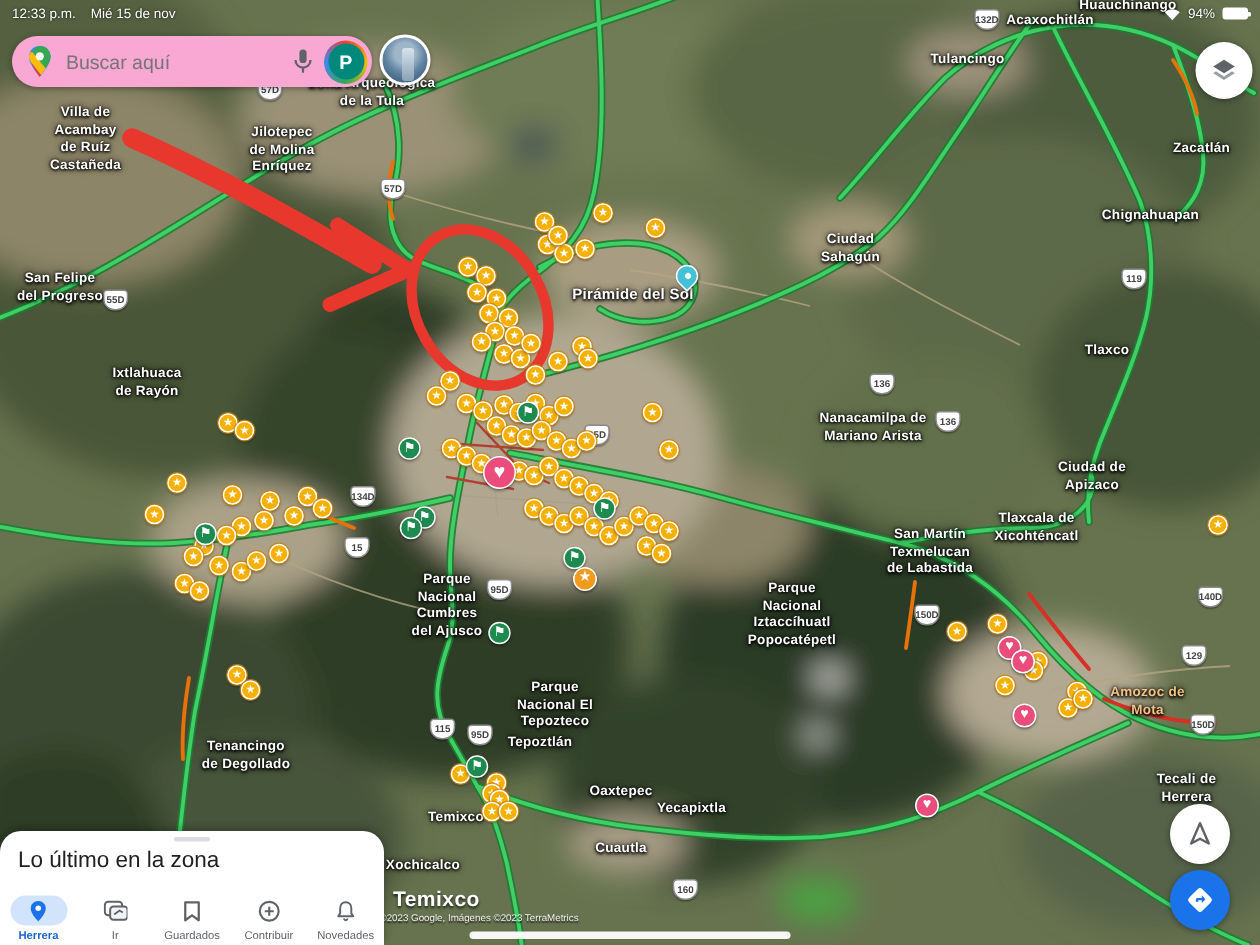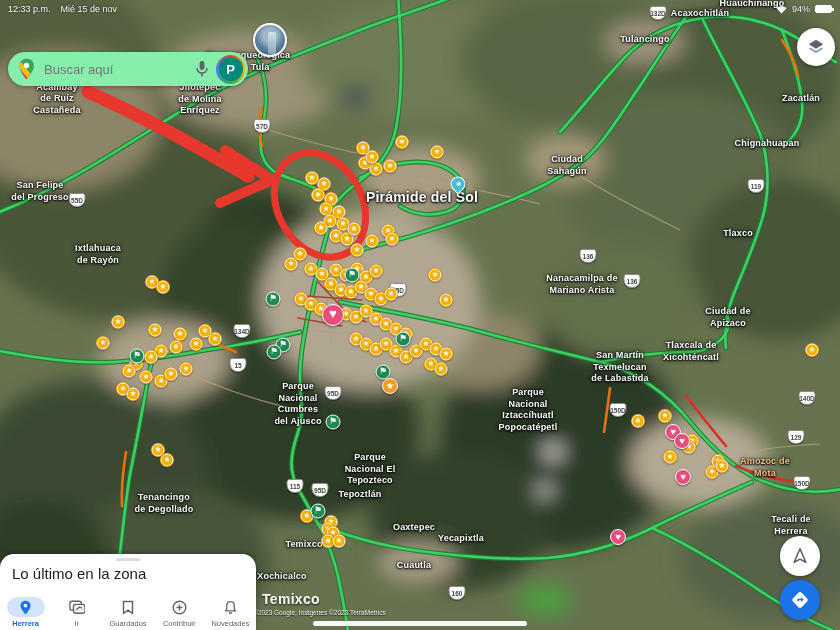--- a/index.html
+++ b/index.html
@@ -9,21 +9,21 @@
   svg{display:block;}
 
   
   .statusbar{position:absolute;top:0;left:0;right:0;height:16px;z-index:30;display:flex;justify-content:space-between;align-items:center;padding:2px 8px 0;color:#fff;font-size:9px;text-shadow:0 0 2px rgba(0,0,0,.9);}
   .statusbar .left{display:flex;gap:10px;}
   .statusbar .right{display:flex;align-items:center;gap:5px;}
   .batt{width:17px;height:8px;border:1px solid #fff;border-radius:2px;position:relative;background:#fff;}
   .batt::after{content:"";position:absolute;right:-3px;top:2px;width:2px;height:3px;background:#fff;border-radius:0 1px 1px 0;}
 
   
-  .searchbar{position:absolute;left:8px;top:24px;width:240px;height:34px;background:#86efac;border-radius:20px;box-shadow:0 1px 4px rgba(0,0,0,.35);display:flex;align-items:center;padding:0 3px 0 10px;gap:7px;z-index:30;margin-top:28px;}
+  .searchbar{position:absolute;left:8px;top:24px;width:240px;height:34px;background:#f9a8d4;border-radius:20px;box-shadow:0 1px 4px rgba(0,0,0,.35);display:flex;align-items:center;padding:0 3px 0 10px;gap:7px;z-index:30;}
   .searchbar input{flex:1;border:none;outline:none;font-size:13px;color:#5f6368;background:transparent;min-width:0;}
   .avatar-ring{width:29px;height:29px;border-radius:50%;background:conic-gradient(#ea4335,#fbbc04,#34a853,#4285f4,#ea4335);display:flex;align-items:center;justify-content:center;flex:none;}
   .avatar-p{width:24px;height:24px;border-radius:50%;background:#00897b;color:#fff;font-size:13px;font-weight:bold;display:flex;align-items:center;justify-content:center;}
   .avatar2{position:absolute;left:253px;top:23px;width:34px;height:34px;border-radius:50%;border:2px solid #fff;z-index:30;box-shadow:0 1px 3px rgba(0,0,0,.4);background:radial-gradient(circle at 50% 35%,#9fb6c9 0 28%,#5e82a0 55%,#2f4f6e 100%);overflow:hidden;}
   .avatar2::after{content:"";position:absolute;left:13px;top:7px;width:8px;height:22px;background:linear-gradient(#d8e2ea,#8aa3b8);border-radius:2px;}
 
   .round-btn{position:absolute;border-radius:50%;background:#fff;box-shadow:0 1px 4px rgba(0,0,0,.4);display:flex;align-items:center;justify-content:center;z-index:30;}
   .layers-btn{left:797px;top:28px;width:38px;height:38px;}
   .myloc-btn{left:780px;top:536px;width:40px;height:40px;}
   .dir-fab{left:780px;top:580px;width:40px;height:40px;background:#1a73e8;}
@@ -203,28 +203,28 @@
       <div class="shield" style="left: 320px; top: 490px;">95D</div>
       <div class="shield" style="left: 457px; top: 593px;">160</div>
     </div>
   <div class="layer">
       <div class="maplabel" style="left: 57px; top: 93px;">Villa de
 Acambay
 de Ruíz
 Castañeda</div>
       <div class="maplabel" style="left: 248px; top: 62px;">Zona Arqueológica
 de la Tula</div>
-      <div class="maplabel" style="left: 200px; top: 100px; text-align: center;">Jilotepec
+      <div class="maplabel" style="left: 188px; top: 100px; text-align: center;">Jilotepec
 de Molina
 Enríquez</div>
       <div class="maplabel" style="left: 40px; top: 192px;">San Felipe
 del Progreso</div>
       <div class="maplabel" style="left: 98px; top: 255px;">Ixtlahuaca
 de Rayón</div>
-      <div class="maplabel" style="left: 422px; top: 197px; font-size: 14px;">Pirámide del Sol</div>
+      <div class="maplabel" style="left: 422px; top: 197px; font-size: 10px;">Pirámide del Sol</div>
       <div class="maplabel" style="left: 567px; top: 166px;">Ciudad
 Sahagún</div>
       <div class="maplabel" style="left: 700px; top: 14px;">Acaxochitlán</div>
       <div class="maplabel" style="left: 752px; top: 4px;">Huauchinango</div>
       <div class="maplabel" style="left: 645px; top: 40px;">Tulancingo</div>
       <div class="maplabel" style="left: 801px; top: 99px;">Zacatlán</div>
       <div class="maplabel" style="left: 767px; top: 144px;">Chignahuapan</div>
       <div class="maplabel" style="left: 738px; top: 234px;">Tlaxco</div>
       <div class="maplabel" style="left: 728px; top: 318px;">Ciudad de
 Apizaco</div>

